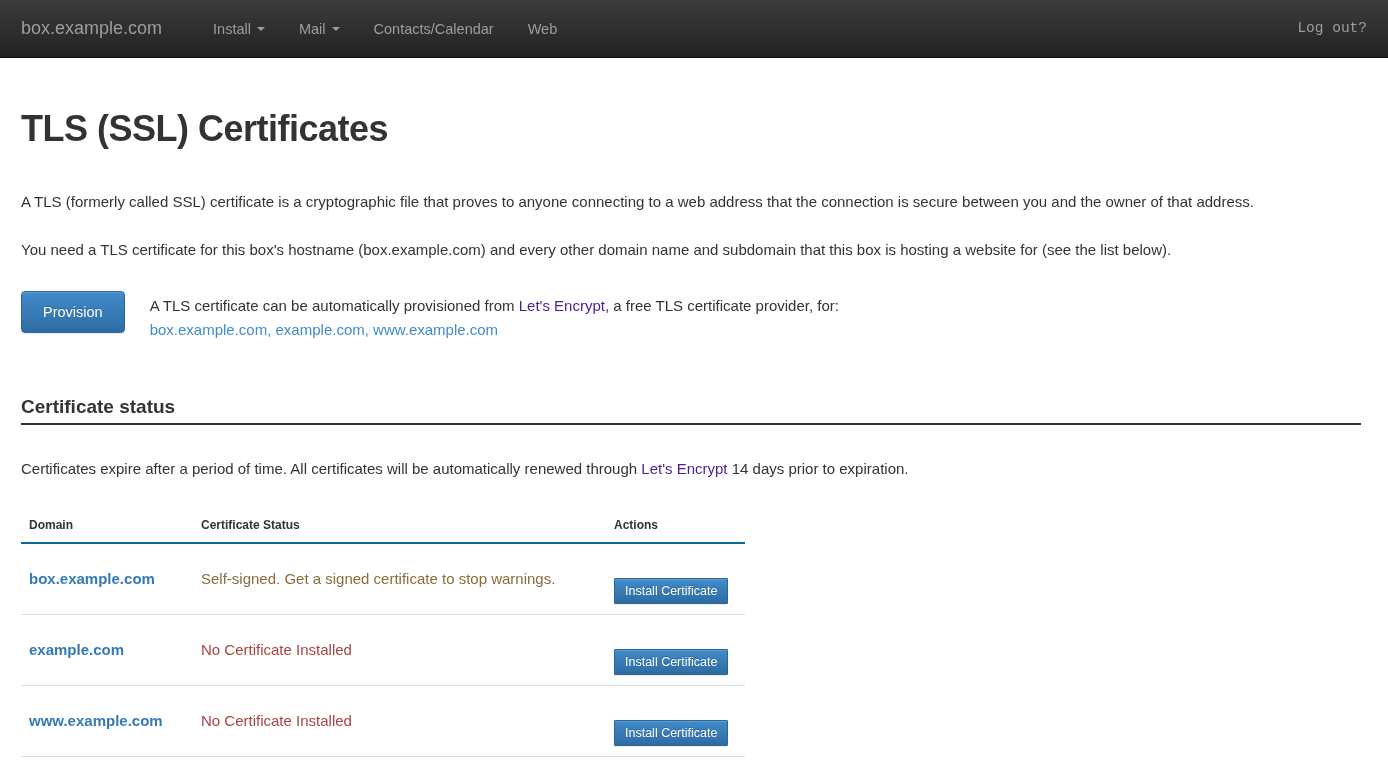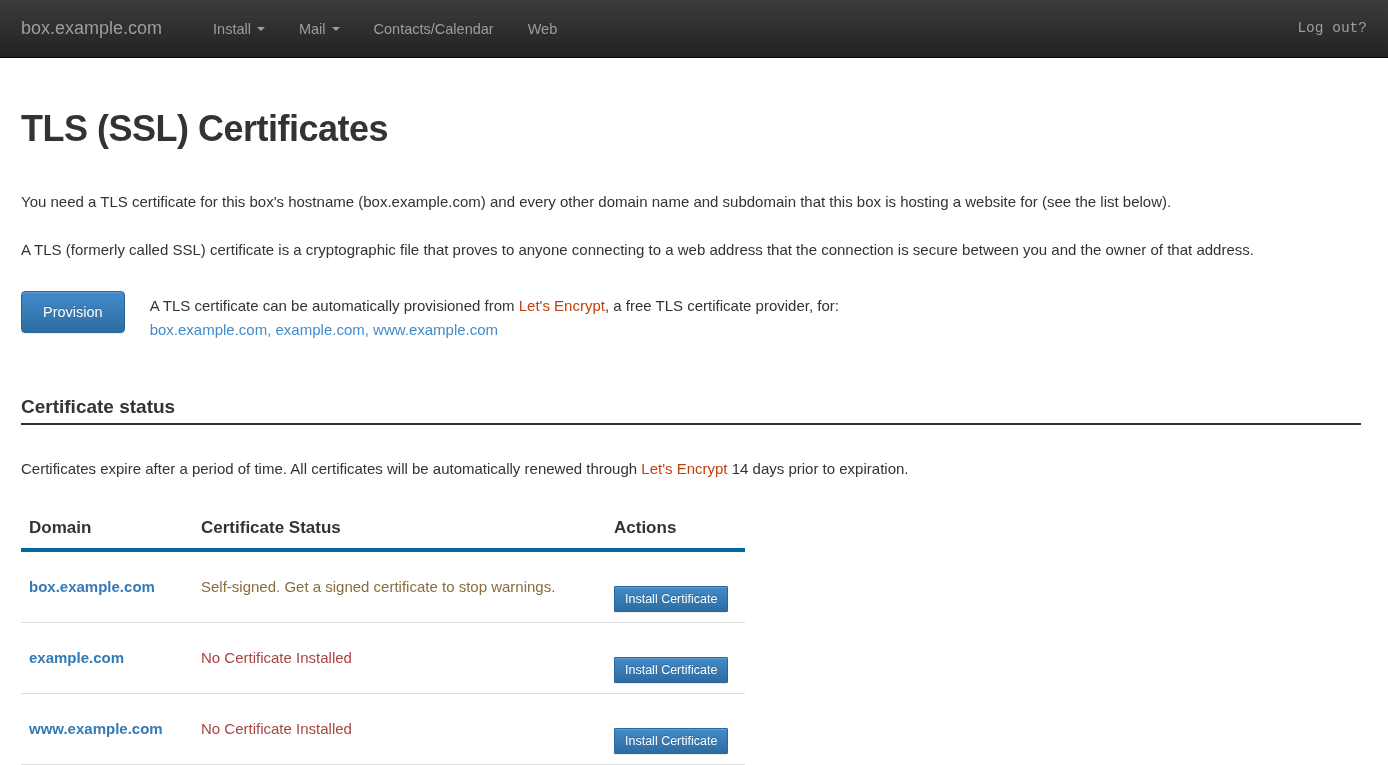--- a/index.html
+++ b/index.html
@@ -77,21 +77,21 @@
   h3 {
     font-size: 19px;
     font-weight: bold;
     color: #333;
     margin: 36px 0 0 0;
     padding-bottom: 5px;
     border-bottom: 2px solid #333;
   }
   h3.status-heading { margin-top: 54px; }
 
-  .link { color: #c2410c; text-decoration: none; cursor: pointer; }
+  .link { color: #4c1d95; text-decoration: none; cursor: pointer; }
   .link-blue { color: #428bca; }
 
   
   .provision-row {
     display: flex;
     align-items: flex-start;
     margin-top: 29px;
   }
   .btn {
     display: inline-block;
@@ -123,25 +123,25 @@
   .status-note { margin: 32px 0 0 0; }
 
   
   .cert-table {
     border-collapse: collapse;
     margin-top: 29px;
     width: 724px;
   }
   .cert-table th {
     text-align: left;
-    font-size: 17px;
+    font-size: 12px;
     font-weight: bold;
     color: #333;
     padding: 8px 8px 10px 8px;
-    border-bottom: 4px solid #0369a1;
+    border-bottom: 2px solid #0369a1;
   }
   .cert-table th:nth-child(1) { width: 172px; }
   .cert-table th:nth-child(2) { width: 413px; }
   .cert-table td {
     padding: 10px 8px;
     line-height: 26px;
     border-bottom: 1px solid #ddd;
     vertical-align: middle;
   }
   .domain-link {
@@ -175,22 +175,22 @@
   </li>
     </ul>
   <div class="nav-right">
     <a class="logout-link">Log out?</a>
   </div>
 </nav>
 
 <div class="container">
   <h1>TLS (SSL) Certificates</h1>
 
+  <p>A TLS (formerly called SSL) certificate is a cryptographic file that proves to anyone connecting to a web address that the connection is secure between you and the owner of that address.</p>
   <p>You need a TLS certificate for this box's hostname (box.example.com) and every other domain name and subdomain that this box is hosting a website for (see the list below).</p>
-  <p>A TLS (formerly called SSL) certificate is a cryptographic file that proves to anyone connecting to a web address that the connection is secure between you and the owner of that address.</p>
 
 
   <div class="provision-row">
     <button class="btn btn-provision">Provision</button>
     <div class="prov-text">
       <span>A TLS certificate can be automatically provisioned from </span><a class="link">Let's Encrypt</a><span>, a free TLS certificate provider, for:</span>
       <div class="link-blue" id="prov-domains">box.example.com, example.com, www.example.com</div>
     </div>
   </div>
 

